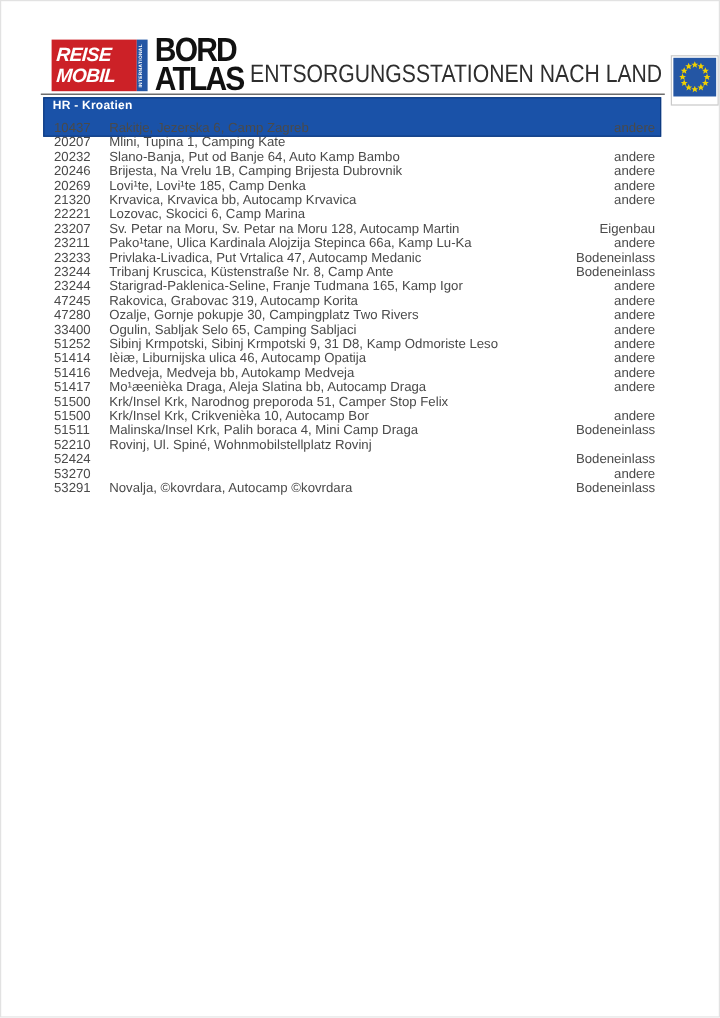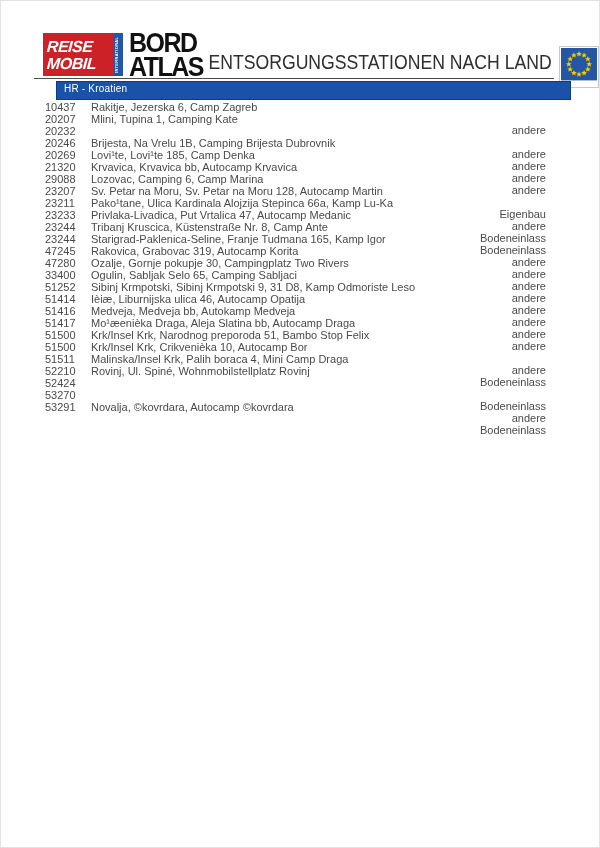--- a/index.html
+++ b/index.html
@@ -49,36 +49,36 @@
     display:flex;align-items:flex-start;justify-content:center;
     padding-top:1px;
   }
   .eu-flag svg{display:block;}
   .header-rule{
     position:absolute;left:33px;top:77px;width:520px;height:1px;
     background:#4a4a4a;
   }
   
   .section-bar{
-    position:absolute;left:35px;top:80px;width:515px;height:19px;
+    position:absolute;left:35px;top:80px;width:515px;height:33px;
     background:#1a52a8;border:1px solid #0d3a80;box-sizing:border-box;
-    color:#ffffff;font-size:10px;font-weight:normal;
-    line-height:13px;padding-left:7px;letter-spacing:0.2px;margin-left:20px;
+    color:#ffffff;font-size:10px;font-weight:bold;
+    line-height:13px;padding-left:7px;letter-spacing:0.2px;
   }
   
   .stations-table{
     position:absolute;left:34px;top:100px;width:516px;
   }
   .row{
     position:relative;height:12px;font-size:11px;line-height:12px;
     color:#4a4a4a;white-space:nowrap;
   }
   .row .code{position:absolute;left:10px;}
   .row .addr{position:absolute;left:56px;}
-  .row .type{position:absolute;right:5px;margin-top:23px;}
+  .row .type{position:absolute;right:5px;}
 </style>
 </head>
 <body>
 
 <div class="page">
 
   <div class="logo-rm">
     <div class="rm-line">REISE</div>
     <div class="rm-line">MOBIL</div>
   </div>
@@ -123,20 +123,21 @@
     </div>
 
     <div class="row">
       <span class="code">20207</span>
       <span class="addr">Mlini, Tupina 1, Camping Kate</span>
       <span class="type"></span>
     </div>
 
     <div class="row">
       <span class="code">20232</span>
+      <span class="addr">Slano-Banja, Put od Banje 64, Auto Kamp Bambo</span>
       <span class="type">andere</span>
     </div>
 
     <div class="row">
       <span class="code">20246</span>
       <span class="addr">Brijesta, Na Vrelu 1B, Camping Brijesta Dubrovnik</span>
       <span class="type">andere</span>
     </div>
 
     <div class="row">
@@ -145,22 +146,22 @@
       <span class="type">andere</span>
     </div>
 
     <div class="row">
       <span class="code">21320</span>
       <span class="addr">Krvavica, Krvavica bb, Autocamp Krvavica</span>
       <span class="type">andere</span>
     </div>
 
     <div class="row">
-      <span class="code">29088</span>
-      <span class="addr">Lozovac, Camping 6, Camp Marina</span>
+      <span class="code">22221</span>
+      <span class="addr">Lozovac, Skocici 6, Camp Marina</span>
       <span class="type"></span>
     </div>
 
     <div class="row">
       <span class="code">23207</span>
       <span class="addr">Sv. Petar na Moru, Sv. Petar na Moru 128, Autocamp Martin</span>
       <span class="type">Eigenbau</span>
     </div>
 
     <div class="row">
@@ -224,21 +225,21 @@
     </div>
 
     <div class="row">
       <span class="code">51417</span>
       <span class="addr">Mo¹æenièka Draga, Aleja Slatina bb, Autocamp Draga</span>
       <span class="type">andere</span>
     </div>
 
     <div class="row">
       <span class="code">51500</span>
-      <span class="addr">Krk/Insel Krk, Narodnog preporoda 51, Bambo Stop Felix</span>
+      <span class="addr">Krk/Insel Krk, Narodnog preporoda 51, Camper Stop Felix</span>
       <span class="type"></span>
     </div>
 
     <div class="row">
       <span class="code">51500</span>
       <span class="addr">Krk/Insel Krk, Crikvenièka 10, Autocamp Bor</span>
       <span class="type">andere</span>
     </div>
 
     <div class="row">

